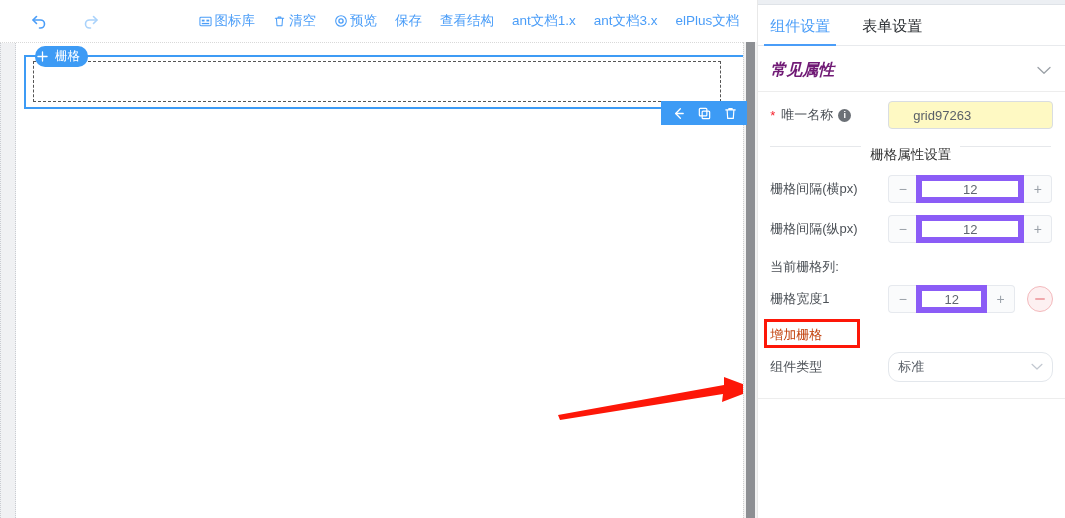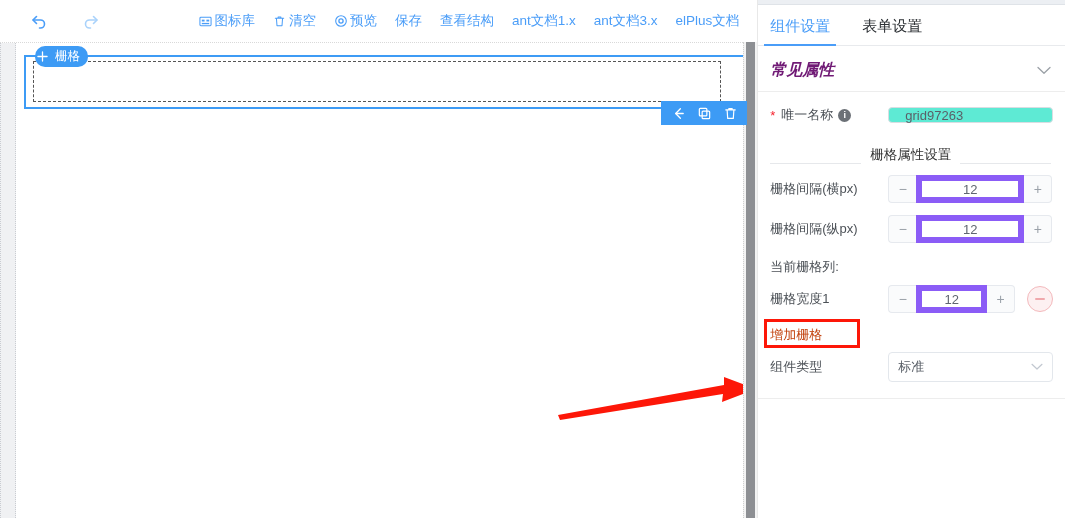--- a/index.html
+++ b/index.html
@@ -92,32 +92,32 @@
 
   .row{display:flex;align-items:center;min-height:34px;padding:0 12px 0 12px;margin-top:6px;}
   .row .lbl{width:118px;font-size:13px;color:#4b5056;display:flex;align-items:center;gap:5px;white-space:nowrap;}
   .req{color:#f5222d;margin-right:1px;}
   .info-i{
     display:inline-flex;width:13px;height:13px;border-radius:50%;background:#6b7076;color:#fff;
     font-size:9px;line-height:13px;align-items:center;justify-content:center;font-weight:bold;
   }
 
   .txtfield{
-    flex:1;height:16px;border:1px solid #d9dde2;border-radius:4px;background:#5eead4;
-    display:flex;align-items:center;padding:0 16px;font-size:13px;color:#5a6068;box-sizing:border-box;
+    flex:1;height:28px;border:1px solid #d9dde2;border-radius:4px;background:#fef9c3;
+    display:flex;align-items:center;padding:0 24px;font-size:13px;color:#5a6068;box-sizing:border-box;
   }
   .selfield{
     flex:1;height:30px;border:1px solid #e3e7ec;border-radius:4px;background:#fff;
     display:flex;align-items:center;padding:0 9px;font-size:13px;color:#b6bcc4;box-sizing:border-box;
     justify-content:space-between;
   }
-  .selfield.has-val{color:#5a6068;}
+  .selfield.has-val{color:#5a6068;border-radius:11px;}
   .sel-chev{color:#c2c8d0;font-size:11px;}
 
-  .divider-title{display:flex;align-items:flex-end;gap:9px;padding:14px 14px 2px 12px;}
+  .divider-title{display:flex;align-items:flex-start;gap:9px;padding:14px 14px 2px 12px;}
   .divider-title .ln{flex:1;height:1px;background:#e6e8eb;}
   .divider-title .tt{font-size:13.5px;color:#333;white-space:nowrap;}
 
   .stepper{display:flex;align-items:stretch;height:28px;flex:1;max-width:164px;}
   .stepper .sbtn{
     width:28px;border:1px solid #e6e9ee;background:#fafbfc;color:#9aa1a9;
     display:flex;align-items:center;justify-content:center;font-size:14px;box-sizing:border-box;cursor:pointer;
   }
   .stepper .sbtn.l{border-radius:4px 0 0 4px;border-right:none;}
   .stepper .sbtn.r{border-radius:0 4px 4px 0;border-left:none;}

